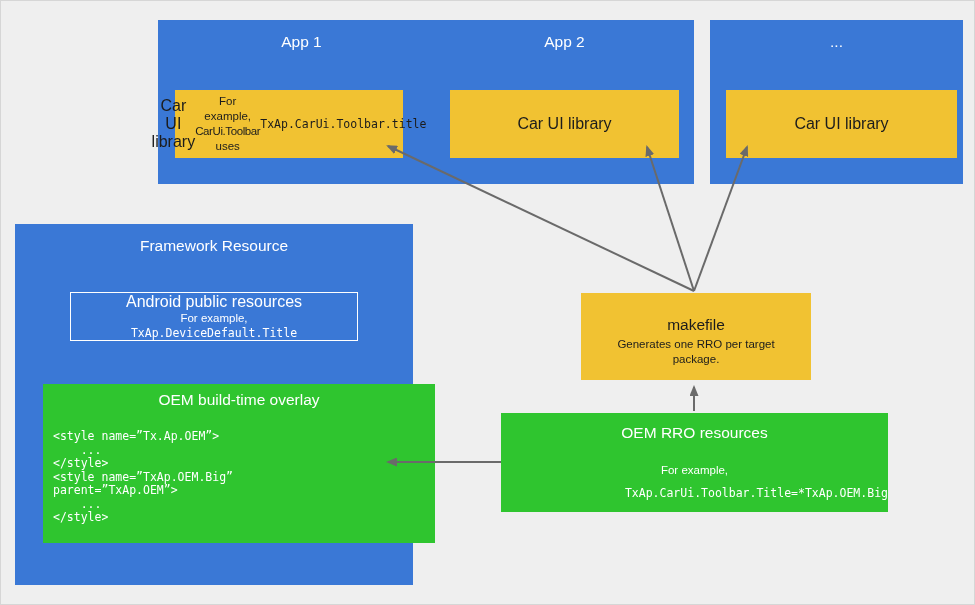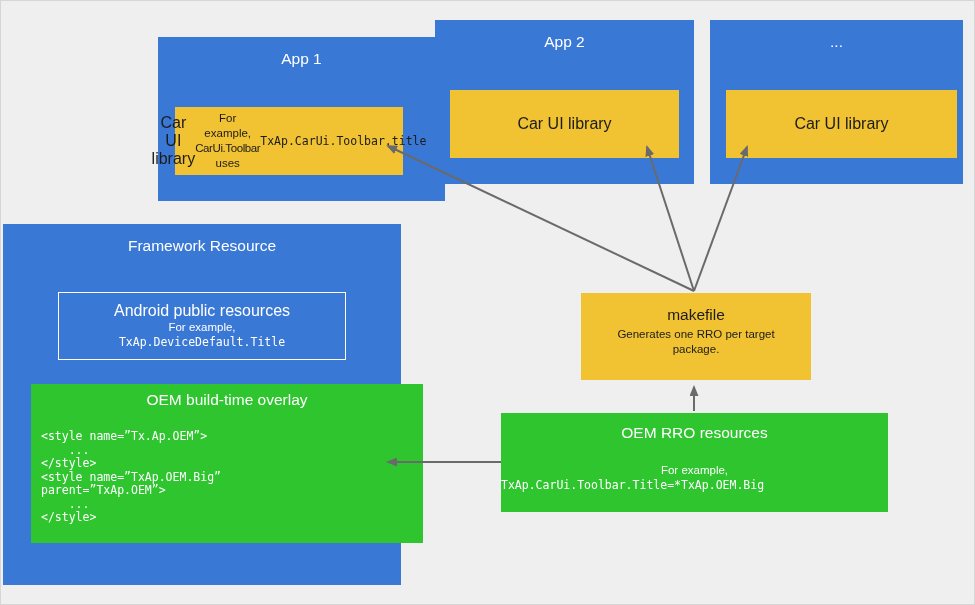--- a/index.html
+++ b/index.html
@@ -90,21 +90,21 @@
     font-size:11.5px;
     line-height:13.5px;
     color:var(--text-light);
     white-space:pre;
   }
 
   .makefile-title{
     text-align:center;
     font-size:15.5px;
     color:var(--text-dark);
-    padding-top:13px;
+    padding-top:23px;
   }
   .makefile-desc{
     width:190px;
     margin:3px auto 6px;
     text-align:center;
     font-size:11.5px;
     line-height:14.5px;
     color:var(--text-dark);
   }
 
@@ -115,43 +115,43 @@
     padding-top:11px;
   }
   .rro-example-label{
     text-align:center;
     font-size:11.5px;
     line-height:14px;
     color:var(--text-light);
     margin-top:21px;
   }
   .rro-example-code{
-    text-align:left;
-    color:var(--text-light);
-    margin-top:1px;
+    text-align:right;
+    color:var(--text-light);
+    margin-top:9px;
   }
 
   .arrows{
     position:absolute;
     inset:0;
     z-index:10;
     pointer-events:none;
   }
   .arrow-line{
     stroke:var(--arrow);
     stroke-width:2;
   }
   .arrow-head{fill:var(--arrow);}
 </style>
 </head>
 <body>
 
 <div class="canvas">
 
-  <section class="box blue" style="left:157px;top:36px;width:287px;height:164px;">
+  <section class="box blue" style="left:157px;top:19px;width:287px;height:164px;">
     <div class="box-title">App 1</div>
     <div class="box yellow lib-box" style="left:17px;top:70px;width:228px;height:68px;">
       <div class="lib-title">Car UI library</div>
       <div class="small-text"><span>For example, </span><span class="cond">CarUi.Toolbar</span><span> uses</span></div>
       <div class="mono dark">TxAp.CarUi.Toolbar.title</div>
     </div>
   </section>
 
   <section class="box blue" style="left:434px;top:19px;width:259px;height:164px;">
     <div class="box-title">App 2</div>
@@ -160,24 +160,24 @@
     </div>
   </section>
 
   <section class="box blue" style="left:709px;top:19px;width:253px;height:164px;">
     <div class="box-title">...</div>
     <div class="box yellow lib-box" style="left:16px;top:70px;width:231px;height:68px;">
       <div class="lib-title">Car UI library</div>
     </div>
   </section>
 
-  <section class="box blue" style="left:2px;top:223px;width:398px;height:361px;">
+  <section class="box blue" style="left:14px;top:223px;width:398px;height:361px;">
     <div class="box-title">Framework Resource</div>
 
-    <div class="box blue pubres" style="left:55px;top:68px;width:288px;height:68px;">
+    <div class="box blue pubres" style="left:55px;top:68px;width:288px;height:49px;">
       <div class="lib-title">Android public resources</div>
       <div class="small-text light">For example,</div>
       <div class="mono light">TxAp.DeviceDefault.Title</div>
     </div>
 
     <div class="box green" style="left:28px;top:160px;width:392px;height:159px;">
       <div class="overlay-title">OEM build-time overlay</div>
       <div class="code-block">
         <div class="code-line">&lt;style name=”Tx.Ap.OEM”&gt;</div>
         <div class="code-line">    ...</div>

